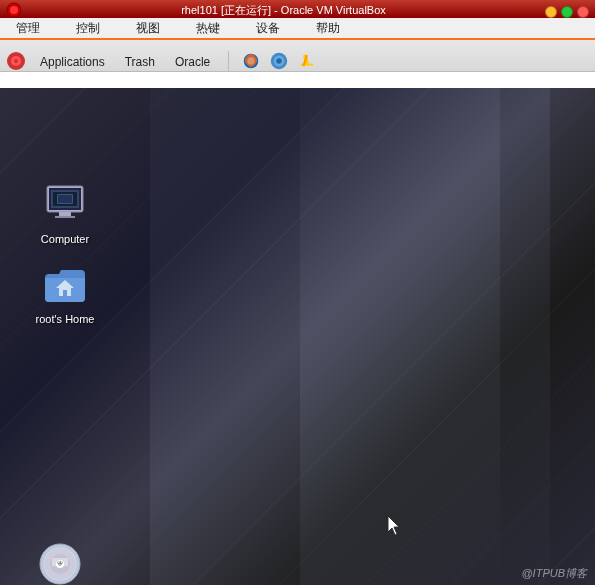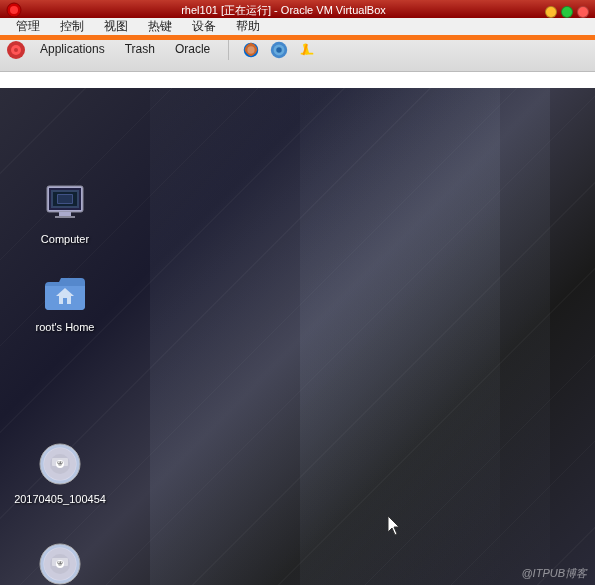--- a/index.html
+++ b/index.html
@@ -48,36 +48,36 @@
     .win-btn-min { background: #ffbd2e; }
     .win-btn-max { background: #27c93f; }
 
     
     #menu-bar {
       background: #f0f0f0;
       height: 22px;
       display: flex;
       align-items: center;
       padding: 1px 8px;
-      gap: 4px;
-      border-bottom: 5px solid #f97316;
+      gap: 20px;
+      border-bottom: 2px solid #f97316;
     }
     .menu-item {
       padding: 2px 8px;
       color: #222;
       font-size: 12px;
       cursor: pointer;
     }
 
     
     #app-bar {
       background: linear-gradient(to bottom, #e8e8e8, #d8d8d8);
       height: 32px;
       display: flex;
-      align-items: flex-start;
+      align-items: flex-end;
       padding: 0 6px;
       gap: 8px;
       border-bottom: 1px solid #bbb;
     }
     .app-bar-item {
       display: flex;
       align-items: center;
       gap: 4px;
       padding: 2px 6px;
       cursor: pointer;
@@ -281,54 +281,36 @@
         <rect x="10" y="10" width="28" height="18" fill="#334466"></rect>
         <rect x="12" y="12" width="24" height="14" fill="#112233"></rect>
 
         <rect x="16" y="14" width="16" height="10" rx="1" fill="#5566aa" opacity="0.7"></rect>
         <rect x="17" y="15" width="14" height="8" fill="#223355"></rect>
       </svg>
     </div>
     <span class="icon-label">Computer</span>
   </div>
 
-  <div class="desktop-icon" style="top: 176px; left: 20px;">
+  <div class="desktop-icon" style="top: 168px; left: 20px;">
     <div class="icon-img">
       <svg width="48" height="48" viewBox="0 0 48 48">
 
         <path d="M4 18 Q4 14 8 14 L18 14 L20 10 L40 10 Q44 10 44 14 L44 38 Q44 42 40 42 L8 42 Q4 42 4 38 Z" fill="#5588cc"></path>
         <path d="M4 18 L44 18 L44 38 Q44 42 40 42 L8 42 Q4 42 4 38 Z" fill="#6699dd"></path>
 
         <polygon points="24,20 15,28 33,28" fill="white" opacity="0.7"></polygon>
         <rect x="18" y="28" width="12" height="8" fill="white" opacity="0.7"></rect>
         <rect x="22" y="30" width="4" height="6" fill="#6699dd"></rect>
       </svg>
     </div>
     <span class="icon-label">root's Home</span>
   </div>
 
 
-  <div class="desktop-icon" style="top: 348px; left: 15px;">
-    <div class="icon-img">
-      <svg width="48" height="48" viewBox="0 0 48 48">
-
-        <circle cx="24" cy="24" r="20" fill="#ddddee" stroke="#aaaaaa" stroke-width="1"></circle>
-        <circle cx="24" cy="24" r="16" fill="#ccccdd"></circle>
-        <circle cx="24" cy="24" r="10" fill="#bbbbcc" opacity="0.6"></circle>
-        <circle cx="24" cy="24" r="4" fill="white"></circle>
-        <circle cx="24" cy="24" r="2" fill="#888"></circle>
-
-        <circle cx="24" cy="24" r="18" fill="none" stroke="rgba(100,150,200,0.3)" stroke-width="3"></circle>
-
-        <rect x="16" y="18" width="16" height="8" rx="1" fill="white" opacity="0.4"></rect>
-        <text x="24" y="24" text-anchor="middle" font-size="4" fill="#333" font-family="Arial">CD</text>
-      </svg>
-    </div>
-    <span class="icon-label">20170405_100454</span>
-  </div>
 
   <div class="desktop-icon" style="top: 448px; left: 15px;">
     <div class="icon-img">
       <svg width="48" height="48" viewBox="0 0 48 48">
 
         <circle cx="24" cy="24" r="20" fill="#ddddee" stroke="#aaaaaa" stroke-width="1"></circle>
         <circle cx="24" cy="24" r="16" fill="#ccccdd"></circle>
         <circle cx="24" cy="24" r="10" fill="#bbbbcc" opacity="0.6"></circle>
         <circle cx="24" cy="24" r="4" fill="white"></circle>
         <circle cx="24" cy="24" r="2" fill="#888"></circle>

